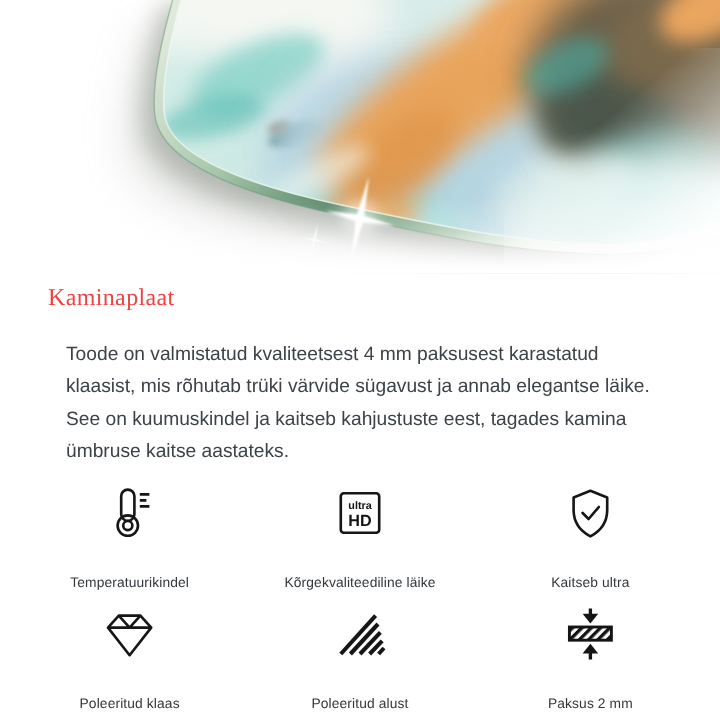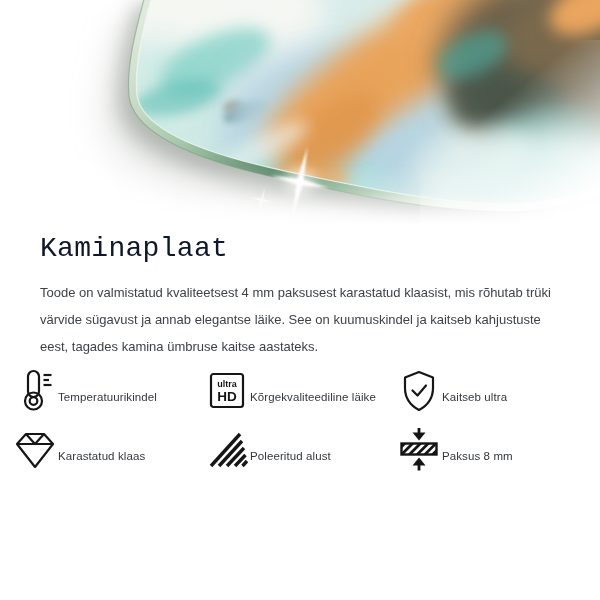--- a/index.html
+++ b/index.html
@@ -8,49 +8,49 @@
     width:600px; height:600px; overflow:hidden;
     background:#ffffff;
     font-family:"Liberation Sans", sans-serif;
   }
   .hero { position:relative; width:600px; height:228px; background:#fff; }
   .hero svg { display:block; }
 
   .content { padding:2px 40px 0 40px; }
   .title {
     margin:0 0 12px 0;
-    font-family:Liberation Mono, monospace;
+    font-family:Liberation Serif, serif;
     font-weight:400;
-    font-size:28px;
+    font-size:20px;
     line-height:37px;
     letter-spacing:.3px;
-    color:#0f172a;
+    color:#ef4444;
   }
   .desc {
-    margin:0;
-    font-size:13px;
+    margin:15px;
+    font-size:16px;
     line-height:27px;
     color:#3d4248;
     max-width:535px;
   }
 
   .features {
     display:grid;
     grid-template-columns:repeat(3, 1fr);
     row-gap:13px;
     margin:8px 12px 0 12px;
   }
   .feature {
-    display:flex; flex-direction:row; align-items:center;
+    display:flex; flex-direction:column; align-items:center;
     text-align:left;
   }
   .f-icon { width:46px; height:46px; }
   .f-icon svg { display:block; width:46px; height:46px; }
   .f-label {
-    margin-top:11px;
+    margin-top:28px;
     font-size:11.5px;
     line-height:14px;
     color:#33373c;
     letter-spacing:.1px;
   }
   .ico { stroke:#161616; fill:none; stroke-width:2.2; }
   svg text { font-family:"Liberation Sans", sans-serif; fill:#141414; }
 </style>
 </head>
 <body>
@@ -205,21 +205,21 @@
     <div class="f-label">Kaitseb ultra</div>
   </div>
 
   <div class="feature">
     <div class="f-icon">
       <svg viewBox="0 0 46 46">
         <path class="ico" stroke-width="2" stroke-linejoin="round" d="M5 17 L14 7 H32 L41 17 L23 40 Z"></path>
         <path class="ico" stroke-width="2" stroke-linejoin="round" d="M5 17 H41 M14 7 L23 17 L32 7"></path>
       </svg>
     </div>
-    <div class="f-label">Karastatud klaas</div>
+    <div class="f-label">Poleeritud klaas</div>
   </div>
 
   <div class="feature">
     <div class="f-icon">
       <svg viewBox="0 0 46 46">
         <g stroke="#161616" stroke-width="3.4">
           <line x1="7" y1="39" x2="36" y2="7"></line>
           <line x1="15" y1="39" x2="38" y2="14"></line>
           <line x1="23" y1="39" x2="40" y2="21"></line>
           <line x1="31" y1="39" x2="41.5" y2="28"></line>
@@ -239,16 +239,16 @@
             <rect width="2.8" height="5.5" fill="#141414"></rect>
           </pattern>
         </defs>
         <line x1="23" y1="1" x2="23" y2="6" stroke="#141414" stroke-width="2.8"></line>
         <polygon points="16.5,5.5 29.5,5.5 23,13.5" fill="#141414"></polygon>
         <rect x="5.5" y="16.5" width="35" height="11" fill="url(#hatchP)" stroke="#141414" stroke-width="2.4"></rect>
         <polygon points="16.5,38.5 29.5,38.5 23,30.5" fill="#141414"></polygon>
         <line x1="23" y1="38" x2="23" y2="43.5" stroke="#141414" stroke-width="2.8"></line>
       </svg>
     </div>
-    <div class="f-label">Paksus 8 mm</div>
+    <div class="f-label">Paksus 2 mm</div>
   </div>
 
 </div>
 
 </body></html>

